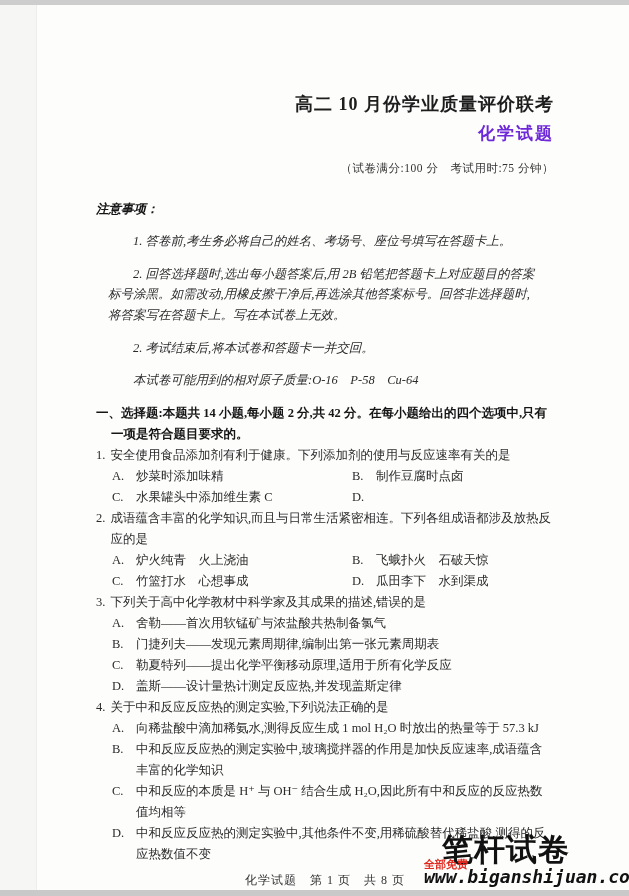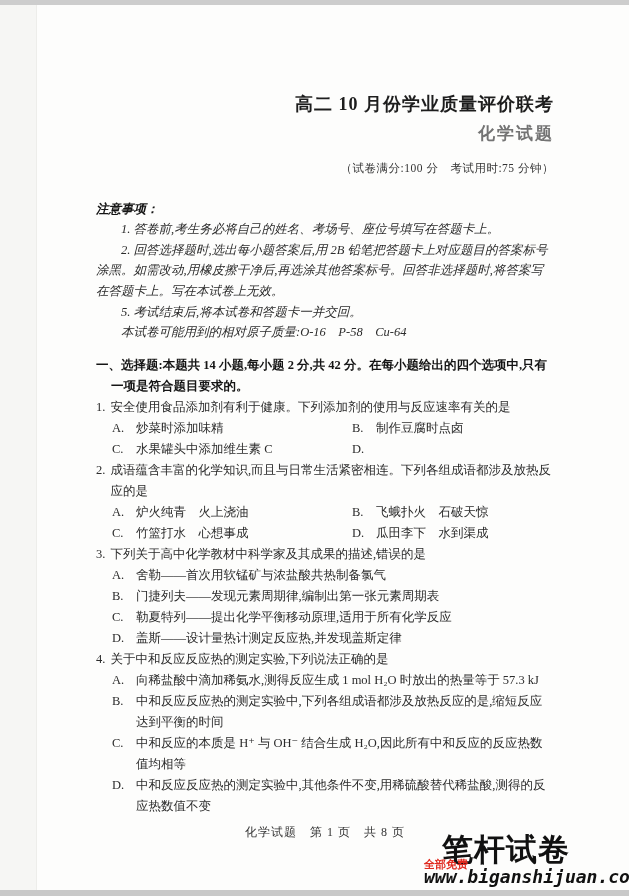--- a/index.html
+++ b/index.html
@@ -15,26 +15,26 @@
   .scan-edge-top{position:absolute;top:0;left:0;width:629px;height:5px;background:#cdcdcd;}
   .scan-edge-bottom{position:absolute;bottom:0;left:0;width:629px;height:6px;background:#c9c9c9;}
   .scan-edge-left{position:absolute;top:5px;left:0;width:36px;height:885px;background:#f6f6f4;border-right:1px solid #ededea;}
 
   .content{
     position:absolute;left:96px;top:0;width:458px;
     font-size:12.5px;line-height:20.6px;
   }
   .doc-header{margin-top:92px;text-align:right;}
   .doc-title{font-size:18px;font-weight:bold;line-height:24px;letter-spacing:1px;color:#1d1d1d;}
-  .doc-subtitle{font-size:17px;font-weight:bold;line-height:24px;margin-top:6px;letter-spacing:2px;color:#737373;}
+  .doc-subtitle{font-size:17px;font-weight:bold;line-height:24px;margin-top:6px;letter-spacing:2px;color:#6d28d9;}
   .doc-meta{font-size:11.5px;margin-top:12px;color:#333;letter-spacing:.5px;}
 
   .notices{margin-top:20px;font-style:italic;}
   .notices-heading{font-weight:bold;color:#151515;}
-  .notice-item{margin:0;text-indent:2em;}
+  .notice-item{margin:12px;text-indent:2em;}
 
   .section-heading{
     margin-top:12px;font-weight:bold;color:#151515;
     padding-left:1.2em;text-indent:-1.2em;line-height:21px;
   }
 
   .question{margin:0;}
   .q-stem{display:flex;line-height:21px;}
   .q-num{flex:0 0 auto;margin-right:5px;}
   .q-text{flex:1;}
@@ -76,21 +76,21 @@
     <div class="doc-header">
       <div class="doc-title">高二 10 月份学业质量评价联考</div>
       <div class="doc-subtitle">化学试题</div>
       <div class="doc-meta">（试卷满分:100 分　考试用时:75 分钟）</div>
     </div>
 
     <div class="notices">
       <div class="notices-heading">注意事项：</div>
       <p class="notice-item">1. 答卷前,考生务必将自己的姓名、考场号、座位号填写在答题卡上。</p>
       <p class="notice-item">2. 回答选择题时,选出每小题答案后,用 2B 铅笔把答题卡上对应题目的答案标号涂黑。如需改动,用橡皮擦干净后,再选涂其他答案标号。回答非选择题时,将答案写在答题卡上。写在本试卷上无效。</p>
-      <p class="notice-item">5. 考试结束后,将本试卷和答题卡一并交回。</p>
+      <p class="notice-item">2. 考试结束后,将本试卷和答题卡一并交回。</p>
       <p class="notice-item">本试卷可能用到的相对原子质量:O-16　P-58　Cu-64</p>
     </div>
 
     <div class="section-heading">一、选择题:本题共 14 小题,每小题 2 分,共 42 分。在每小题给出的四个选项中,只有一项是符合题目要求的。</div>
 
     <div class="question">
       <div class="q-stem">
         <span class="q-num">1.</span>
         <span class="q-text">安全使用食品添加剂有利于健康。下列添加剂的使用与反应速率有关的是</span>
       </div>
@@ -168,21 +168,21 @@
         <span class="q-num">4.</span>
         <span class="q-text">关于中和反应反应热的测定实验,下列说法正确的是</span>
       </div>
       <div class="opts-list">
         <div class="opt">
           <span class="opt-label">A.</span>
           <span class="opt-text">向稀盐酸中滴加稀氨水,测得反应生成 1 mol H₂O 时放出的热量等于 57.3 kJ</span>
         </div>
         <div class="opt">
           <span class="opt-label">B.</span>
-          <span class="opt-text">中和反应反应热的测定实验中,下列各组成语都涉及放热反应的是,缩短反应达到平衡的时间</span>
+          <span class="opt-text">中和反应反应热的测定实验中,玻璃搅拌器的作用是加快反应速率,成语蕴含丰富的化学知识</span>
         </div>
         <div class="opt">
           <span class="opt-label">C.</span>
           <span class="opt-text">中和反应的本质是 H⁺ 与 OH⁻ 结合生成 H₂O,因此所有中和反应的反应热数值均相等</span>
         </div>
         <div class="opt">
           <span class="opt-label">D.</span>
           <span class="opt-text">中和反应反应热的测定实验中,其他条件不变,用稀硫酸替代稀盐酸,测得的反应热数值不变</span>
         </div>
       </div>

